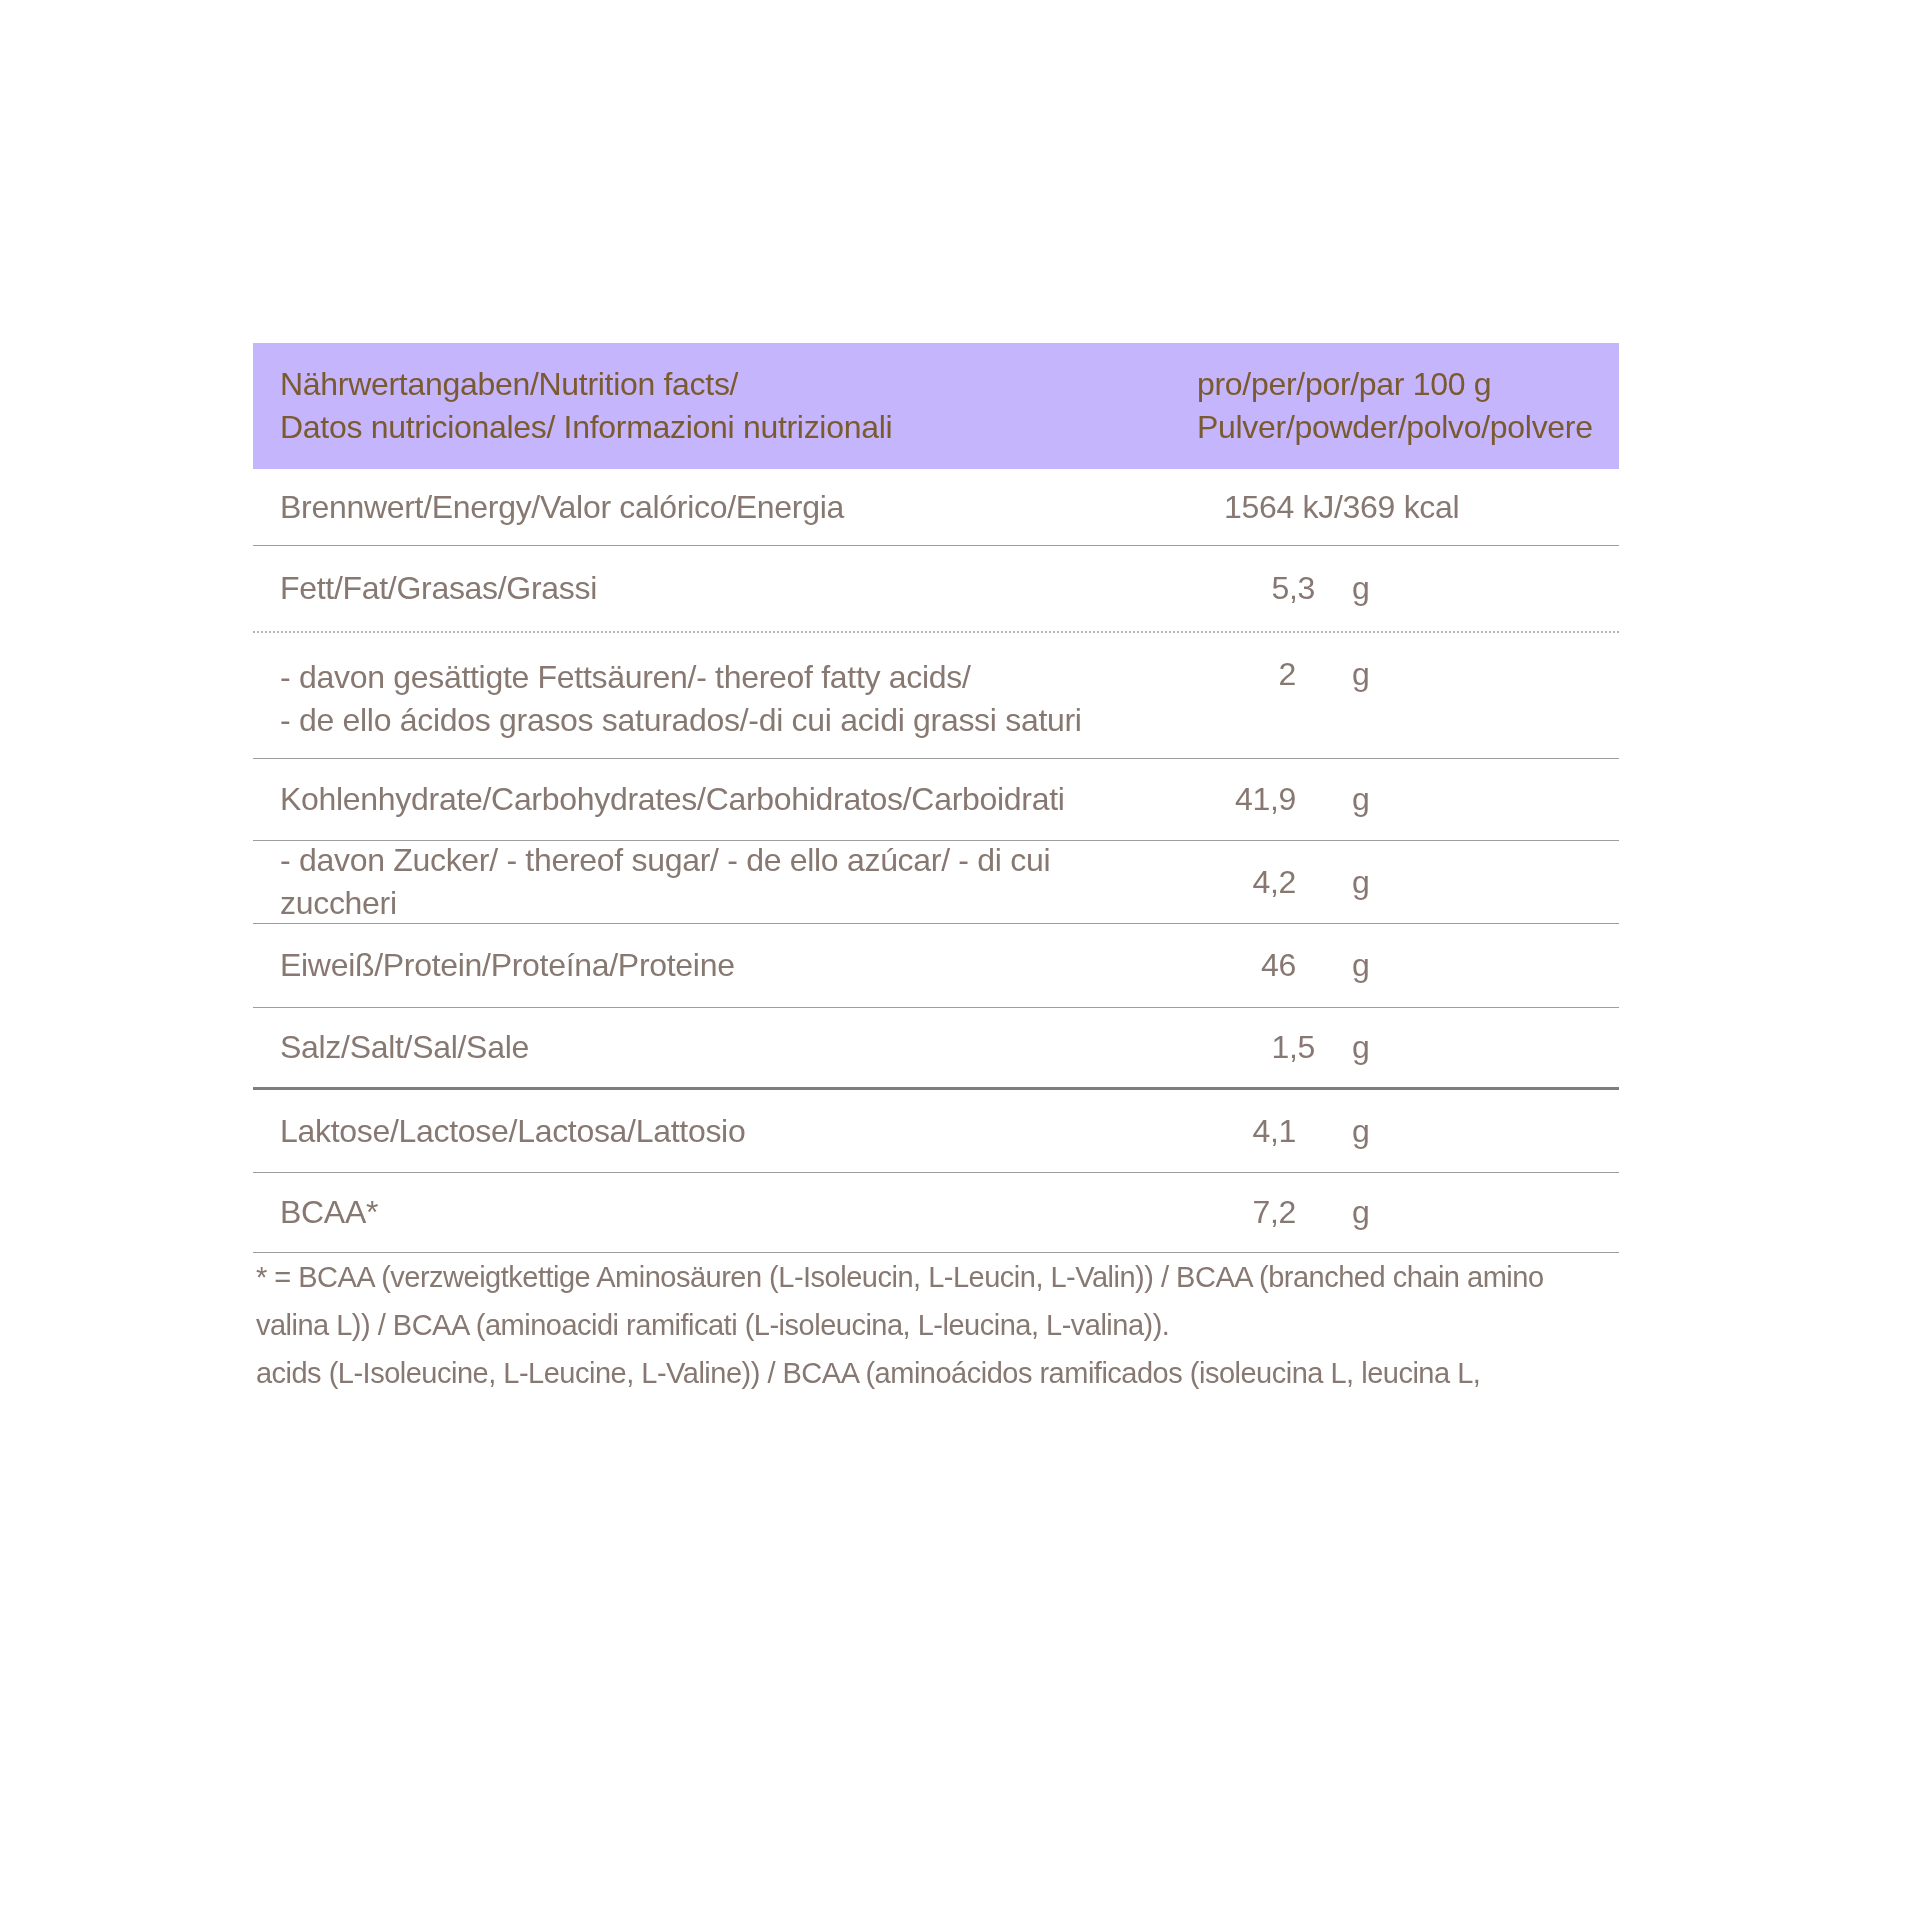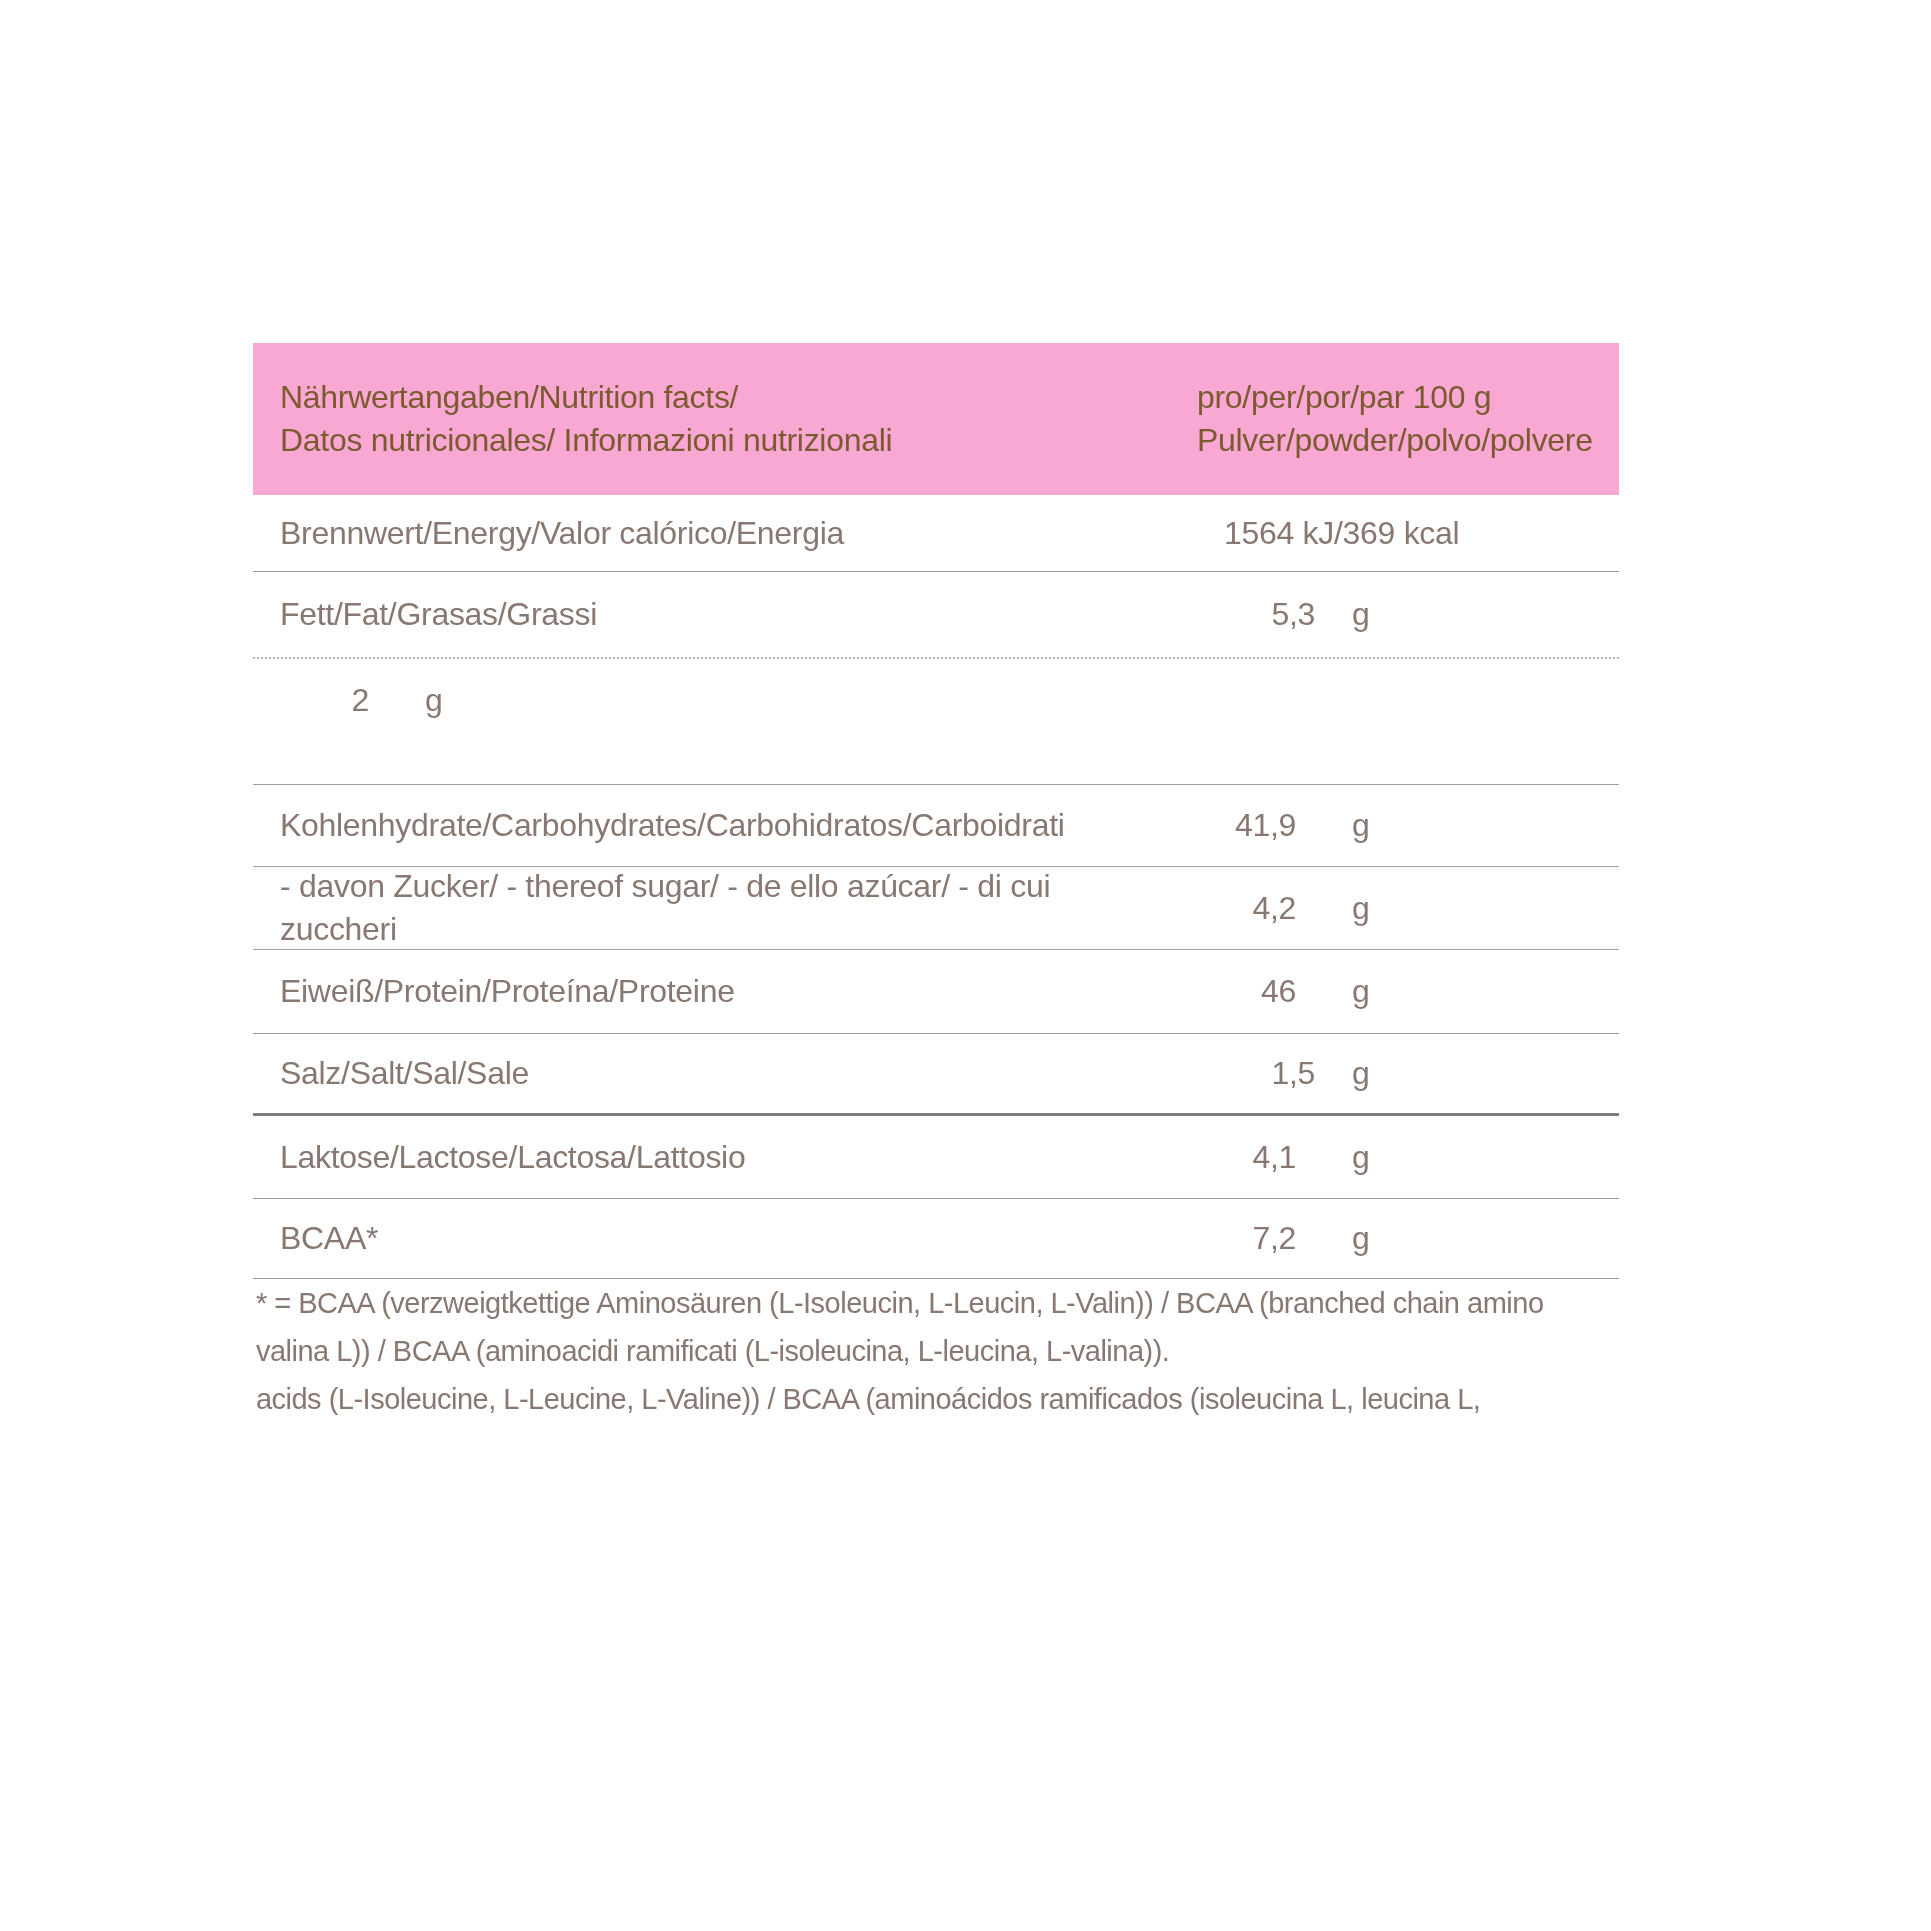--- a/index.html
+++ b/index.html
@@ -13,22 +13,22 @@
   }
   #label-wrap {
     position: absolute;
     left: 253px;
     top: 343px;
     width: 1366px;
   }
   
   .hdr {
     box-sizing: border-box;
-    height: 152px;
-    background: #f9a8d4;
+    height: 126px;
+    background: #c4b5fd;
     color: #7A5A2E;
     display: flex;
     align-items: center;
     font-size: 32px;
     line-height: 43px;
     letter-spacing: -0.3px;
   }
   .hdr .left {
     padding-left: 27px;
     flex: 1;
@@ -115,20 +115,24 @@
     <div class="valwide">1564 kJ/369 kcal</div>
   </div>
 
   <div class="row h90 sep-dotted">
     <div class="lbl">Fett/Fat/Grasas/Grassi</div>
     <div class="val">5,3</div>
     <div class="unit">g</div>
   </div>
 
   <div class="row h130 sep-solid top">
+    <div class="lbl">
+      <div>- davon gesättigte Fettsäuren/- thereof fatty acids/</div>
+      <div>- de ello ácidos grasos saturados/-di cui acidi grassi saturi</div>
+    </div>
     <div class="val">2</div>
     <div class="unit">g</div>
   </div>
 
   <div class="row h85 sep-solid">
     <div class="lbl">Kohlenhydrate/Carbohydrates/Carbohidratos/Carboidrati</div>
     <div class="val">41,9</div>
     <div class="unit">g</div>
   </div>
 

